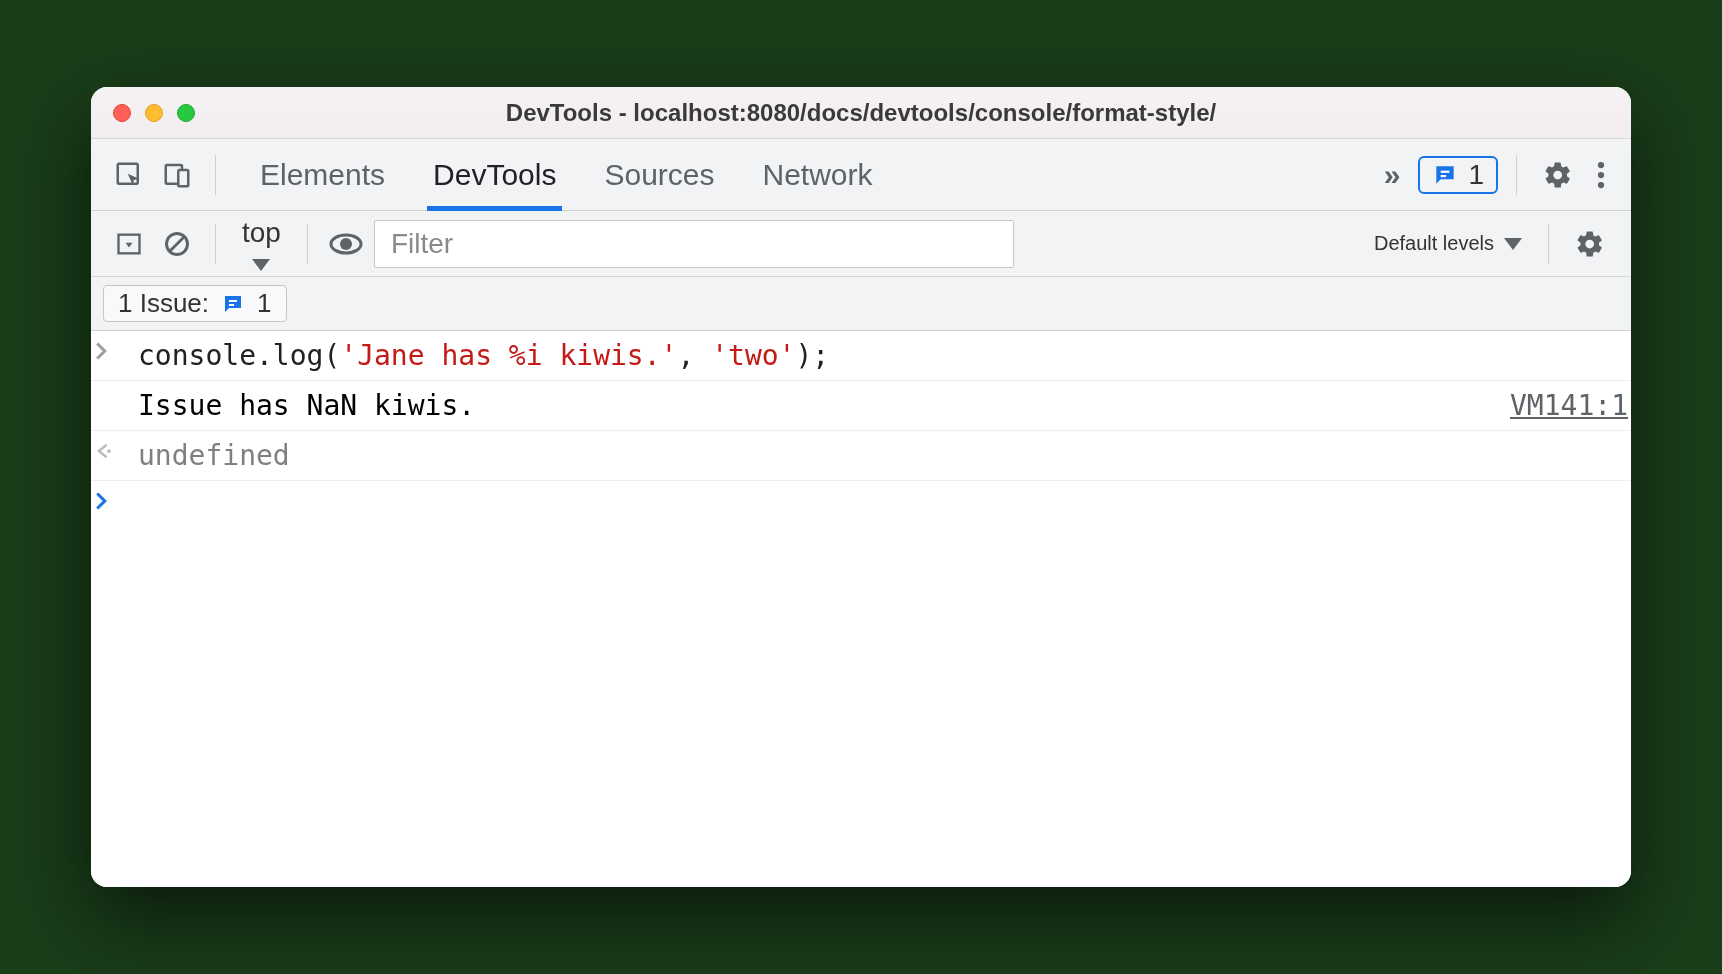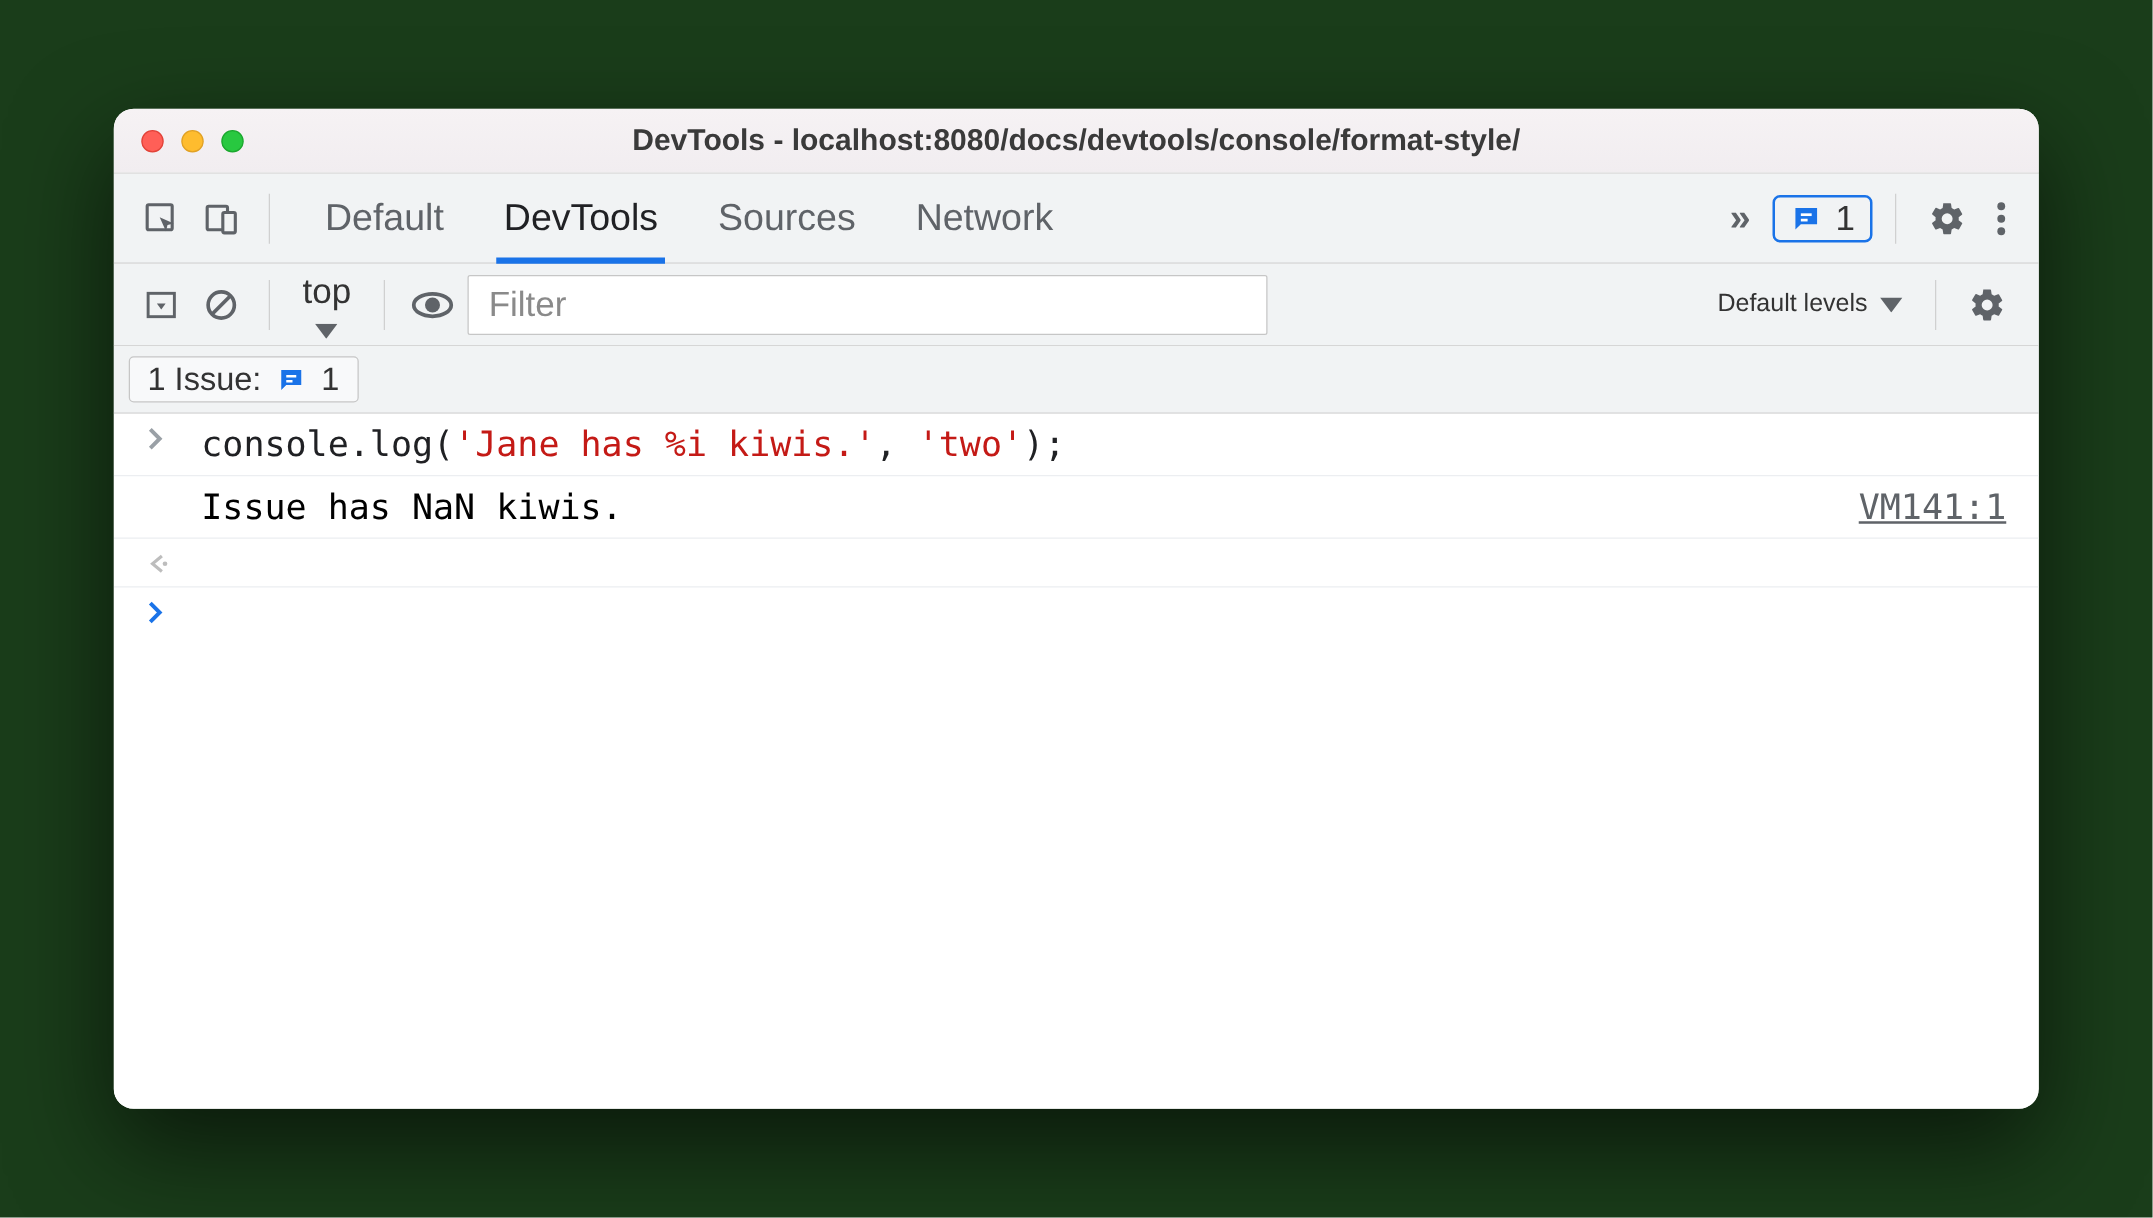--- a/index.html
+++ b/index.html
@@ -161,21 +161,21 @@
   .console-body {
     flex: 1;
     background: #fff;
     font-family: "SF Mono", Menlo, Consolas, monospace;
     font-size: 28px;
     overflow: auto;
   }
   .row {
     display: flex;
     align-items: flex-start;
-    padding: 8px 26px;
+    padding: 8px 3px;
     border-bottom: 1px solid #eceef1;
     gap: 18px;
   }
   .gutter {
     width: 26px;
     flex-shrink: 0;
     text-align: center;
     color: #9aa0a6;
     font-size: 24px;
     padding-top: 2px;
@@ -218,21 +218,21 @@
     </div>
     <div class="icon-btn">
       <svg width="30" height="30" viewBox="0 0 24 24" fill="none" stroke="#5f6368" stroke-width="2">
         <rect x="3" y="4" width="13" height="15" rx="1"></rect>
         <rect x="13" y="8" width="8" height="13" rx="1" fill="#f1f3f4"></rect>
       </svg>
     </div>
     <div class="vdiv"></div>
 
     <div class="tabs">
-      <div class="tab">Default</div>
+      <div class="tab">Elements</div>
       <div class="tab active">DevTools</div>
       <div class="tab">Sources</div>
       <div class="tab">Network</div>
     </div>
 
     <div class="spacer"></div>
     <div class="overflow-chev">»</div>
 
     <div class="badge-btn">
       <span>
@@ -337,20 +337,21 @@
       <div class="src-link">VM141:1</div>
     </div>
 
     <div class="row">
       <div class="gutter">
         <svg width="20" height="20" viewBox="0 0 16 16" fill="none" stroke="#bdbdbd" stroke-width="2">
             <path d="M10 3 L4 8 L10 13"></path>
             <circle cx="12" cy="8" r="1.5" fill="#bdbdbd" stroke="none"></circle>
           </svg>
       </div>
+      <div class="content undef">undefined</div>
     </div>
 
     <div class="row" style="border-bottom:none">
       <div class="gutter blue">
         <svg width="14" height="20" viewBox="0 0 10 16" fill="none" stroke="#1a73e8" stroke-width="2.5">
             <path d="M2 2 L8 8 L2 14"></path>
           </svg>
       </div>
       <div class="content"></div>
     </div>

